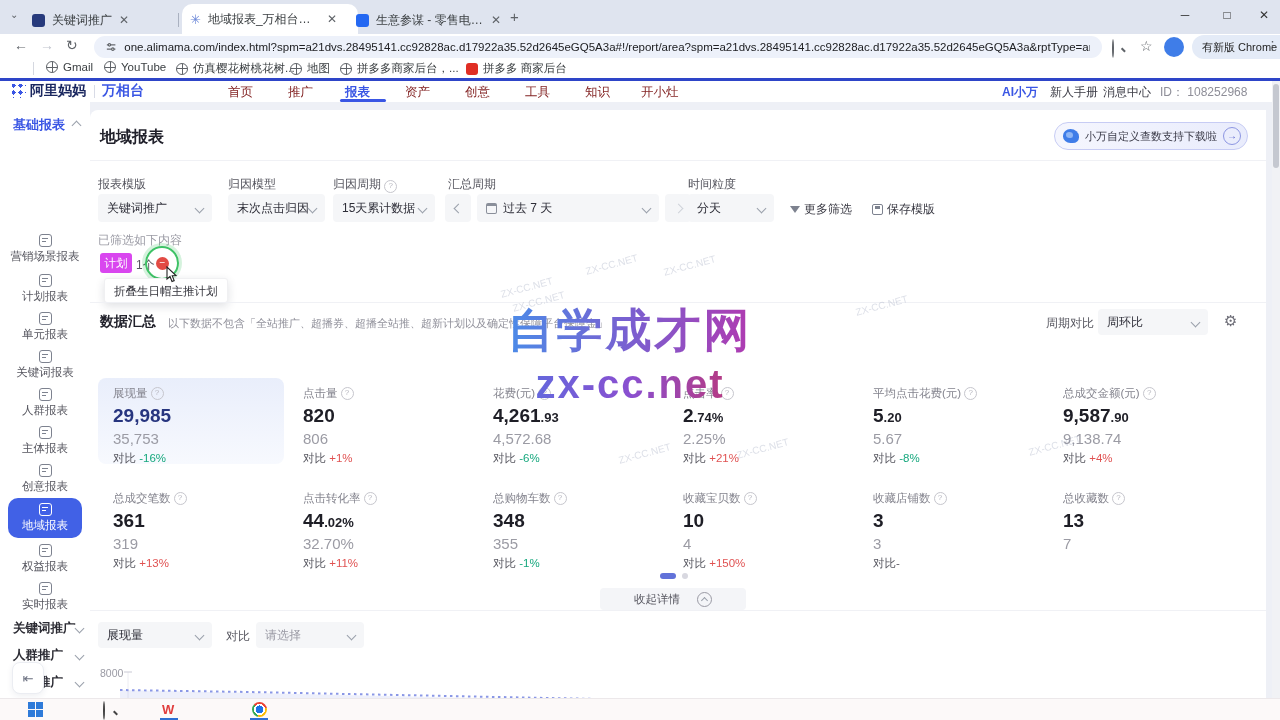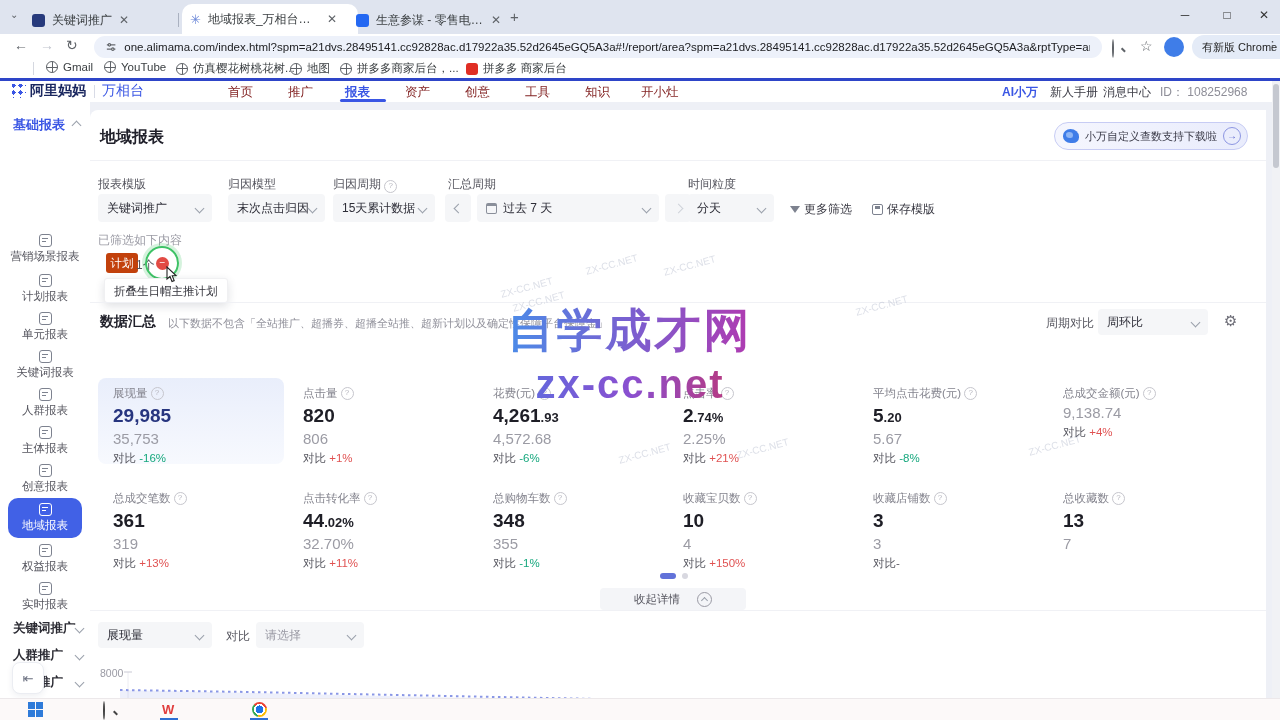--- a/index.html
+++ b/index.html
@@ -24,21 +24,21 @@
   .bm{position:absolute;top:1px;display:flex;align-items:center;gap:5px;font-size:11.5px;color:#3c4043;white-space:nowrap;}
   .globe{width:12px;height:12px;border-radius:50%;border:1.2px solid #5f6368;box-sizing:border-box;
     background:linear-gradient(#5f6368,#5f6368) center/1px 100% no-repeat,linear-gradient(#5f6368,#5f6368) center/100% 1px no-repeat;}
   .gridico{width:12px;height:12px;background:radial-gradient(circle,#5f6368 1.4px,transparent 1.6px) -1px -1px/6px 6px;}
   .mag{width:10px;height:10px;border:1.5px solid #5f6368;border-radius:50%;position:relative;}
   .mag::after{content:"";position:absolute;left:8px;top:9px;width:5px;height:1.6px;background:#5f6368;transform:rotate(45deg);}
   
   .blueline{position:absolute;left:0;top:78px;width:1280px;height:3px;background:#2e45c8;}
   .appheader{position:absolute;left:0;top:81px;width:1280px;height:21px;background:#fff;overflow:hidden;}
   .brand{position:absolute;left:30px;top:1px;font-size:14px;font-weight:bold;color:#19265e;}
-  .brand2{position:absolute;left:102px;top:1px;font-size:14px;font-weight:normal;color:#3a56e4;}
+  .brand2{position:absolute;left:102px;top:1px;font-size:14px;font-weight:bold;color:#3a56e4;}
   .navitem{position:absolute;top:3px;font-size:12.5px;color:#7f1d1d;}
   .navitem.on{color:#3a56e4;font-weight:bold;}
   .navuline{position:absolute;top:18px;width:46px;height:3px;background:#3a56e4;border-radius:2px;}
   .hright{position:absolute;top:3px;font-size:12px;color:#3c3c46;}
   
   .sidebar{position:absolute;left:0;top:102px;width:90px;height:618px;background:#fff;}
   .sb-sec{position:absolute;left:13px;top:14px;font-size:13px;font-weight:bold;color:#3a56e4;}
   .sb-item{position:absolute;left:0;width:90px;text-align:center;color:#56565f;font-size:11.5px;}
   .docico{display:inline-block;width:13px;height:13px;border:1.4px solid #7d828f;border-radius:3px;box-sizing:border-box;
     background:linear-gradient(#7d828f,#7d828f) 2px 3px/6px 1px no-repeat,linear-gradient(#7d828f,#7d828f) 2px 6px/4px 1px no-repeat;}
@@ -57,21 +57,21 @@
   .promo .ptext{font-size:11px;color:#3a3a48;}
   .bird{width:16px;height:14px;background:#3f7de8;border-radius:60% 70% 50% 60%;position:relative;}
   .bird::after{content:"";position:absolute;left:3px;top:3px;width:7px;height:6px;background:#8fb6f5;border-radius:50% 60% 40% 60%;}
   .promo .parrow{width:16px;height:16px;border:1.2px solid #8d96e2;border-radius:50%;color:#5a64cf;font-size:10px;line-height:15px;text-align:center;}
   .divider{position:absolute;left:0;width:1176px;height:1px;background:#f0f1f5;}
   .flabel{position:absolute;font-size:12px;color:#56565f;}
   .dd{position:absolute;height:28px;background:#f5f6f8;border-radius:4px;display:flex;align-items:center;justify-content:space-between;padding:0 9px;box-sizing:border-box;font-size:12px;color:#2e2e38;}
   .sqbtn{position:absolute;width:26px;height:28px;background:#f5f6f8;border-radius:4px;display:flex;align-items:center;justify-content:center;}
   .calico{display:inline-block;width:11px;height:11px;border:1.2px solid #8a8f9a;border-radius:2px;border-top-width:3px;box-sizing:border-box;}
   .linkbtn{position:absolute;font-size:12px;color:#3a3a44;display:flex;align-items:center;gap:4px;}
-  .tagblue{position:absolute;left:16px;top:143px;width:32px;height:20px;background:#c2410c;border-radius:3px;color:#fff;font-size:11.5px;text-align:center;line-height:20px;}
+  .tagblue{position:absolute;left:10px;top:143px;width:32px;height:20px;background:#d946ef;border-radius:3px;color:#fff;font-size:11.5px;text-align:center;line-height:20px;}
   .redico{position:absolute;left:66px;top:147px;width:13px;height:13px;border-radius:50%;background:#e24b44;color:#fff;font-size:10px;line-height:12px;text-align:center;}
   .greenring{position:absolute;left:55px;top:136px;width:30px;height:30px;border:2.5px solid #3ec266;border-radius:50%;box-shadow:0 0 0 3px rgba(62,194,102,.22);}
   .tooltip{position:absolute;left:14px;top:168px;width:124px;height:25px;background:#fff;border:1px solid #f0f0f2;border-radius:3px;box-shadow:0 3px 10px rgba(30,35,60,.14);font-size:11.5px;color:#33333b;line-height:25px;padding-left:9px;box-sizing:border-box;}
   .sec-title{position:absolute;left:10px;top:203px;font-size:14px;font-weight:bold;color:#21212b;}
   .sec-note{position:absolute;left:78px;top:206px;font-size:11px;color:#90909a;}
   .dates{position:absolute;left:10px;top:244px;font-size:12px;}
   .dates .cur{color:#3c3c46;} .dates .prev{color:#bcbcc5;}
   .stat{position:absolute;width:186px;height:86px;padding:8px 0 0 15px;box-sizing:border-box;}
   .stat.hl{background:linear-gradient(180deg,#e9eefb,#f7f9fe);border-radius:8px;}
   .s-label{font-size:11.5px;color:#83838d;display:flex;align-items:center;gap:3px;}
@@ -367,20 +367,21 @@
         </div>
       <div class="s-value"><span>5</span><span class="s-dec">.20</span></div>
       <div class="s-prev">5.67</div>
       <div class="s-cmp"><span>对比 </span><span class="d-down">-8%</span></div>
     </div>
     <div class="stat" style="left:958px;top:268px;">
       <div class="s-label">
           <span>总成交金额(元)</span>
           <span class="qmark">?</span>
         </div>
+      <div class="s-value"><span>9,587</span><span class="s-dec">.90</span></div>
       <div class="s-prev">9,138.74</div>
       <div class="s-cmp"><span>对比 </span><span class="d-up">+4%</span></div>
     </div>
 
     <div class="stat" style="left:8px;top:373px;">
       <div class="s-label">
           <span>总成交笔数</span>
           <span class="qmark">?</span>
         </div>
       <div class="s-value"><span>361</span><span class="s-dec"></span></div>

